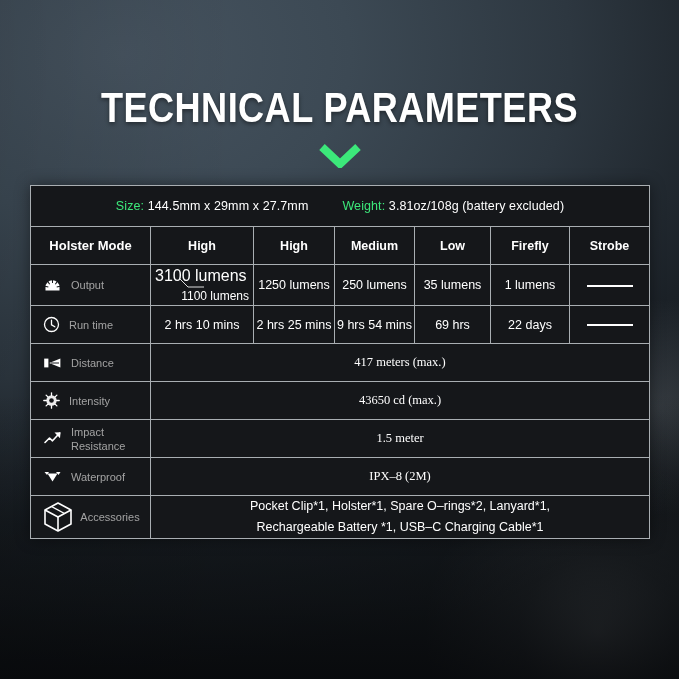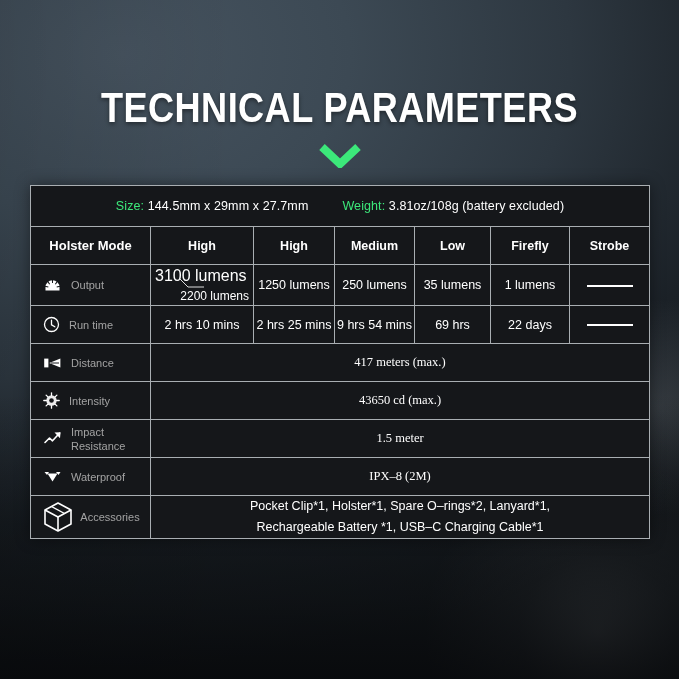--- a/index.html
+++ b/index.html
@@ -239,21 +239,21 @@
             </svg>
             <span class="rowlabel-text">Output</span>
           </div>
         </td>
         <td class="data">
           <div class="turbo-cell">
             <span class="turbo-top">3100 lumens</span>
             <svg class="turbo-link" viewBox="0 0 26 14">
               <path d="M1 1 L9 9 L25 9" fill="none" stroke="#dddddd" stroke-width="1"></path>
             </svg>
-            <span class="turbo-bot">2200 lumens</span>
+            <span class="turbo-bot">1100 lumens</span>
           </div>
         </td>
         <td class="data">1250 lumens</td>
         <td class="data">250 lumens</td>
         <td class="data">35 lumens</td>
         <td class="data">1 lumens</td>
         <td class="data"><span class="dash"></span></td>
       </tr>
 
       <tr>

